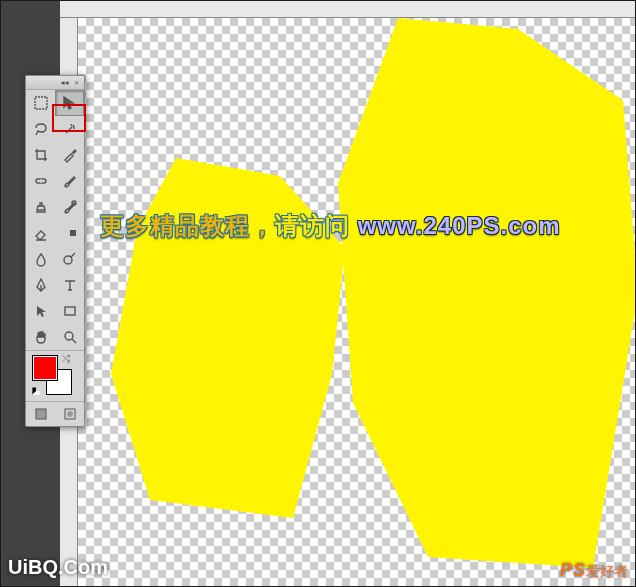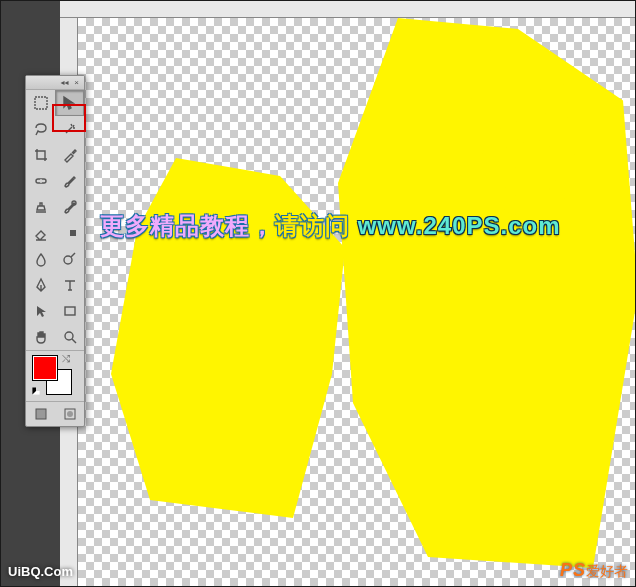--- a/index.html
+++ b/index.html
@@ -67,30 +67,30 @@
       top: 210px;
       left: 100px;
       right: 20px;
       font-size: 24px;
       font-weight: bold;
       letter-spacing: 1px;
       z-index: 20;
       white-space: nowrap;
     }
     .txt-white {
-      color: #f0abfc;
+      color: #eab308;
       text-shadow: -1px -1px 0 #1a6fa8, 1px -1px 0 #1a6fa8, -1px 1px 0 #1a6fa8, 1px 1px 0 #1a6fa8, 0 2px 2px rgba(0,0,0,0.5);
     }
     .txt-yellow {
       color: #ffe900;
       text-shadow: -1px -1px 0 #1a6fa8, 1px -1px 0 #1a6fa8, -1px 1px 0 #1a6fa8, 1px 1px 0 #1a6fa8, 0 2px 2px rgba(0,0,0,0.5);
       margin-top: 29px;
     }
     .txt-cyan {
-      color: #5eead4;
+      color: #c4b5fd;
       text-shadow: -1px -1px 0 #0a3050, 1px -1px 0 #0a3050, -1px 1px 0 #0a3050, 1px 1px 0 #0a3050, 0 2px 2px rgba(0,0,0,0.5);
       text-align: center;
     }
     .tool-panel {
       position: absolute;
       top: 75px;
       left: 25px;
       width: 60px;
       background: #d5d5d5;
       border: 1px solid #8a8a8a;
@@ -212,21 +212,21 @@
       font-size: 18px;
       font-style: italic;
       font-weight: bold;
       letter-spacing: 1px;
     }
     .watermark-left {
       position: absolute;
       bottom: 8px;
       left: 8px;
       color: #fff;
-      font-size: 13px;
+      font-size: 20px;
       font-weight: bold;
       text-shadow: 0 0 4px rgba(0,0,0,0.8);
       z-index: 60;
     }
     .frame-border {
       position: absolute;
       inset: 0;
       border: 1px solid #1a1a1a;
       pointer-events: none;
       z-index: 100;

